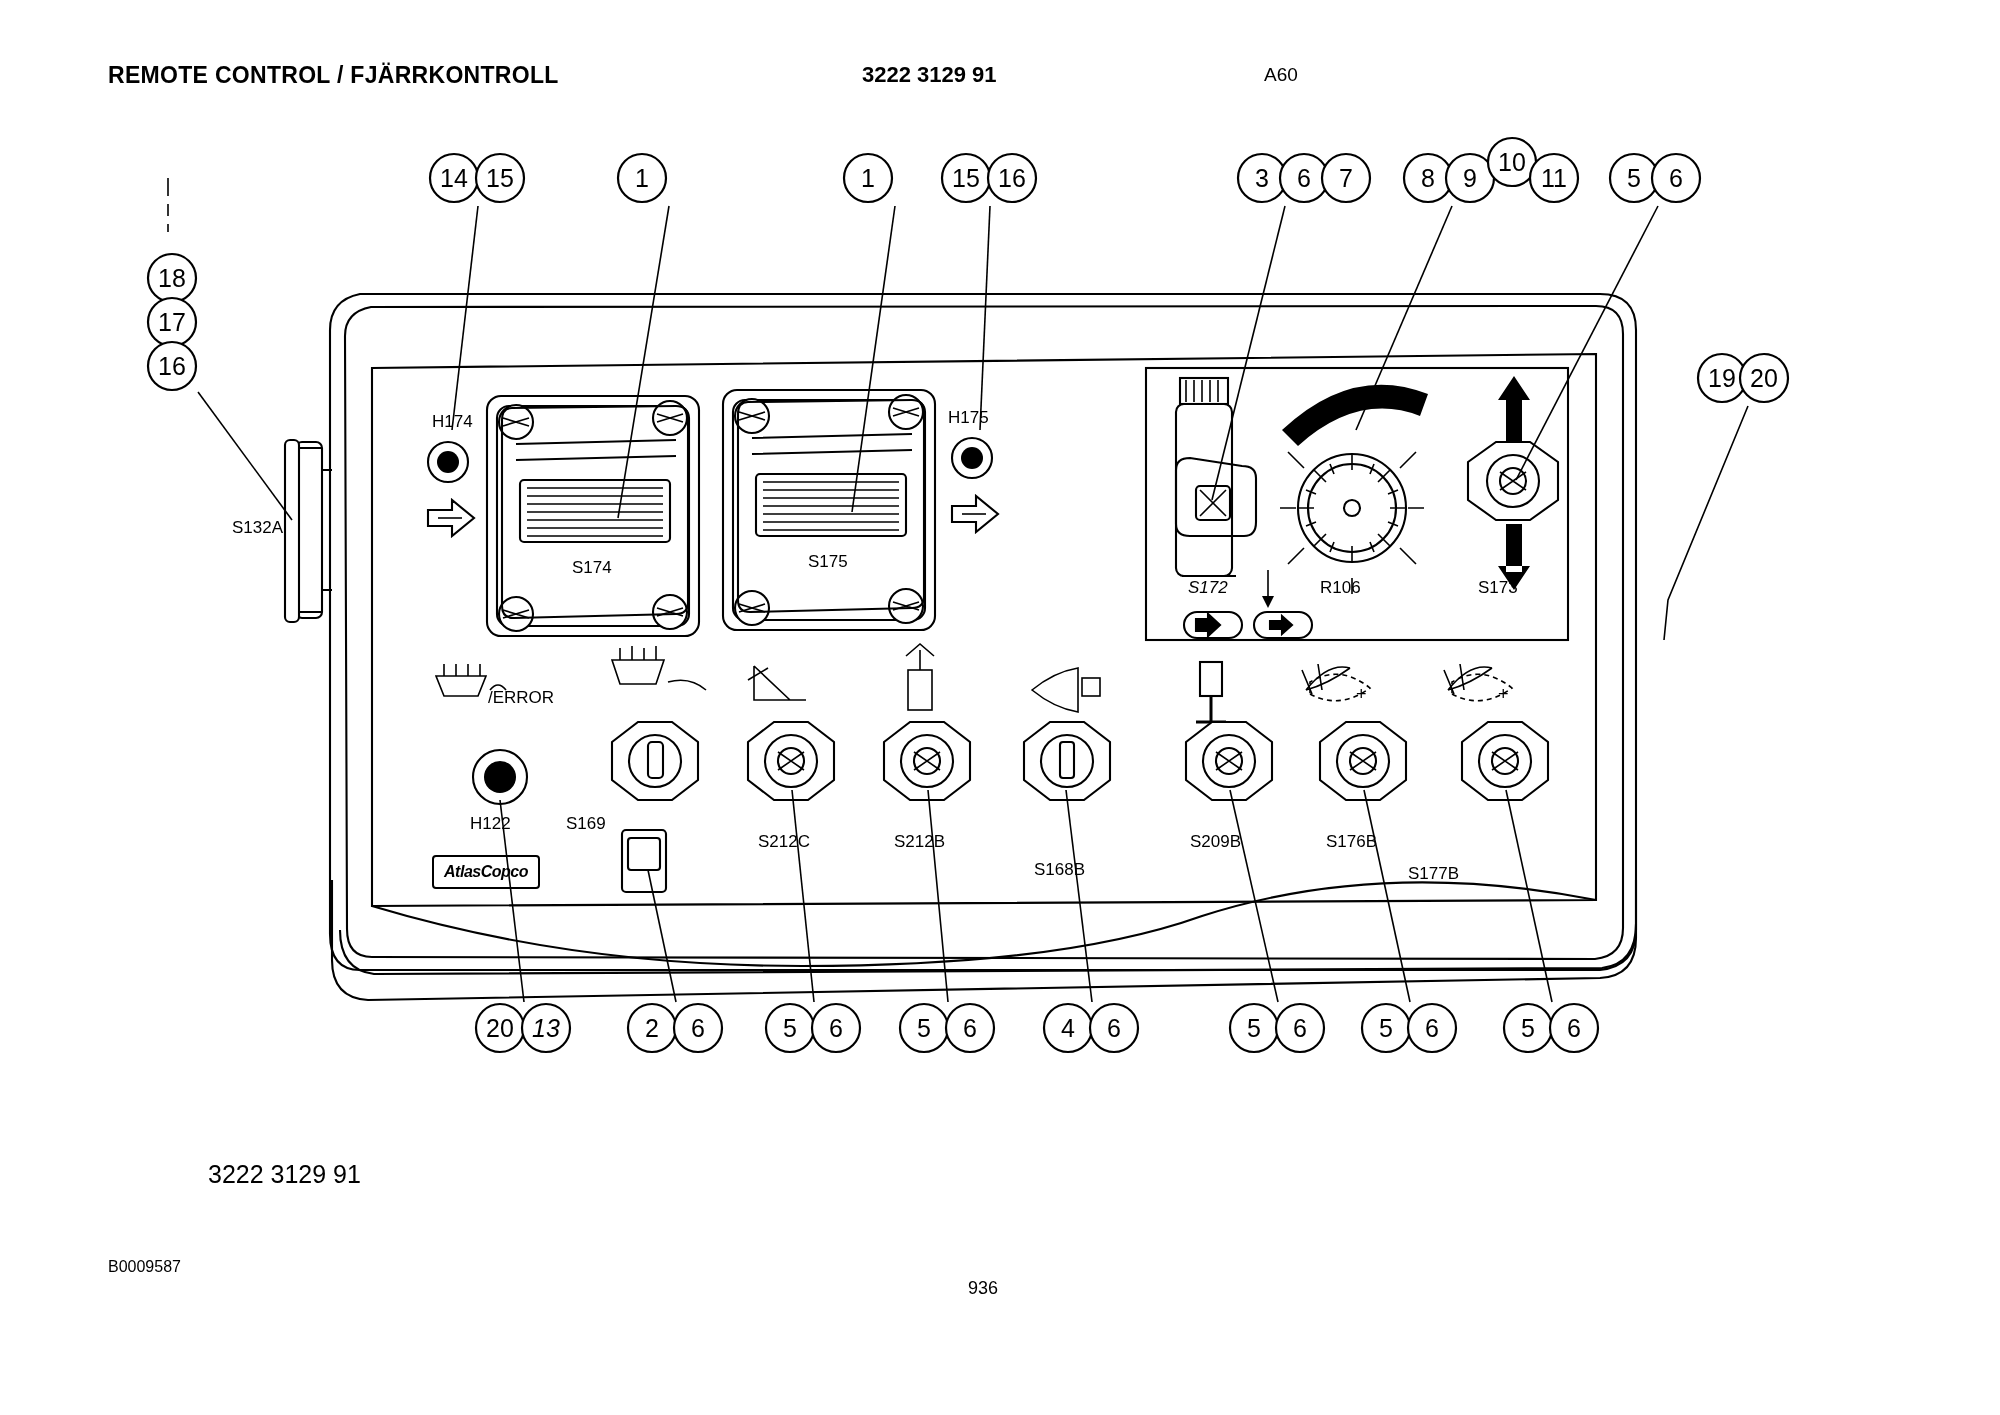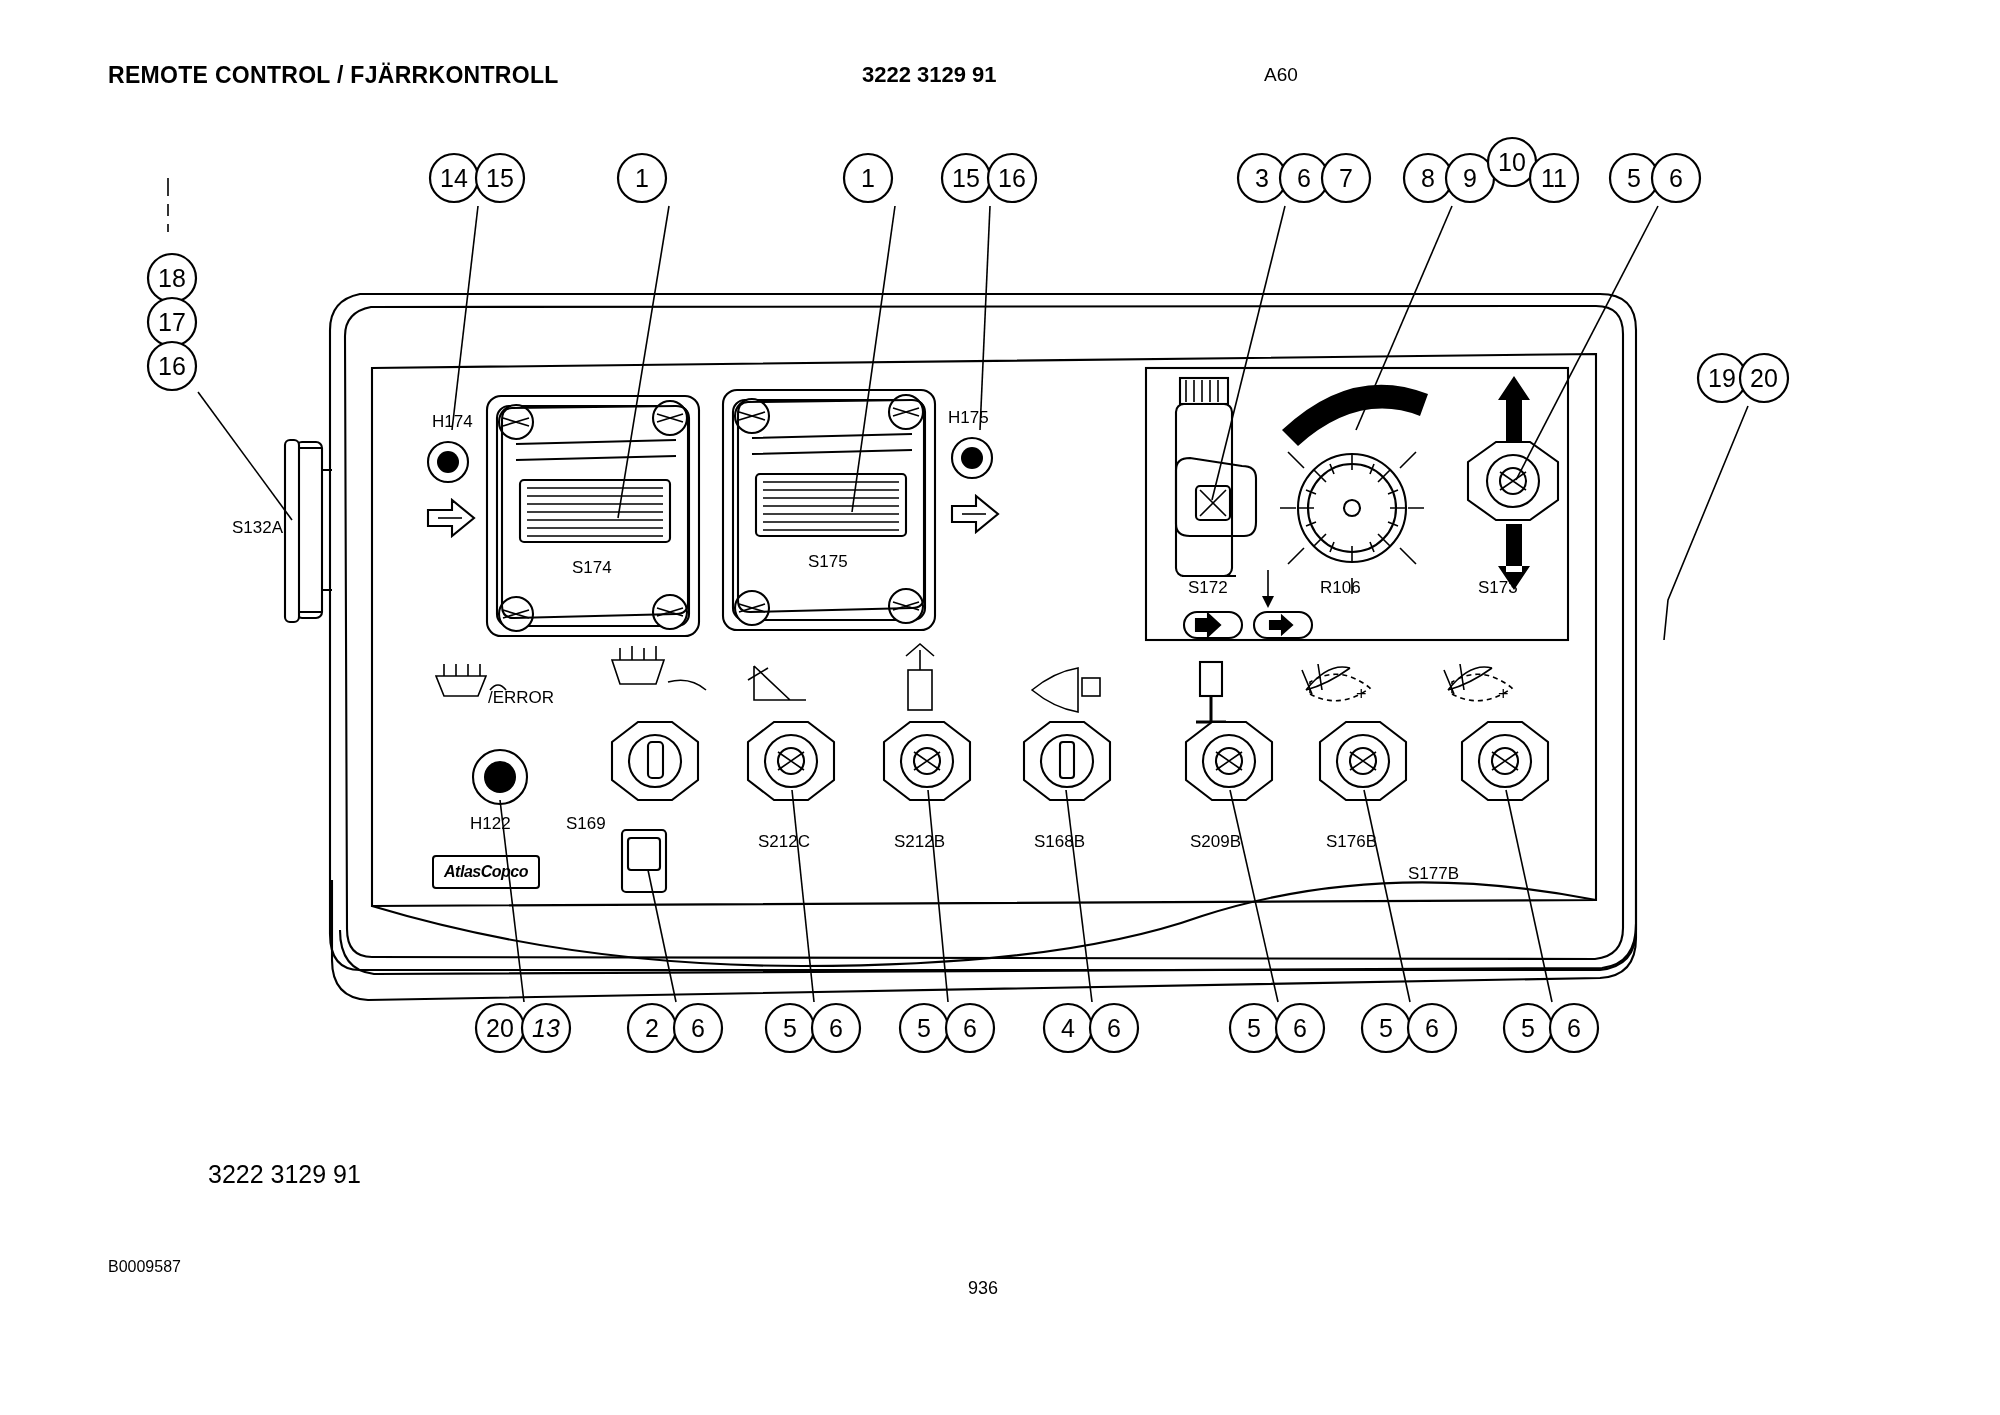--- a/index.html
+++ b/index.html
@@ -240,29 +240,29 @@
     <path class="ln-thin" d="M1552 1002 L1506 790"></path>
 
     <path class="ln-thin" d="M168 178 L168 196 M168 204 L168 216 M168 224 L168 232" stroke-dasharray="0"></path>
   </svg>
 
   <div class="lbl" style="left:232px;top:518px;">S132A</div>
   <div class="lbl" style="left:432px;top:412px;">H174</div>
   <div class="lbl" style="left:572px;top:558px;text-align:center;">S174</div>
   <div class="lbl" style="left:808px;top:552px;">S175</div>
   <div class="lbl" style="left:948px;top:408px;">H175</div>
-  <div class="lbl" style="left:1188px;top:578px;">S172</div>
+  <div class="lbl" style="left:1188px;top:578px;font-style:italic;">S172</div>
   <div class="lbl" style="left:1320px;top:578px;">R106</div>
   <div class="lbl" style="left:1478px;top:578px;">S173</div>
   <div class="lbl" style="left:488px;top:688px;">/ERROR</div>
   <div class="lbl" style="left:470px;top:814px;">H122</div>
   <div class="lbl" style="left:566px;top:814px;">S169</div>
   <div class="lbl" style="left:758px;top:832px;">S212C</div>
   <div class="lbl" style="left:894px;top:832px;">S212B</div>
-  <div class="lbl" style="left:1034px;top:832px;text-align:right;">S168B</div>
+  <div class="lbl" style="left:1034px;top:860px;text-align:right;">S168B</div>
   <div class="lbl" style="left:1190px;top:832px;">S209B</div>
   <div class="lbl" style="left:1326px;top:832px;">S176B</div>
   <div class="lbl" style="left:1408px;top:832px;margin-top:32px;">S177B</div>
 
   <div class="logo">AtlasCopco</div>
 
   <div id="balloon-host">
       <div class="balloon" style="left: 427px; top: 151px;">
         <svg width="54" height="54" viewBox="0 0 54 54">
           <circle cx="27" cy="27" r="24" fill="#fff" stroke="#000" stroke-width="2.2"></circle>

